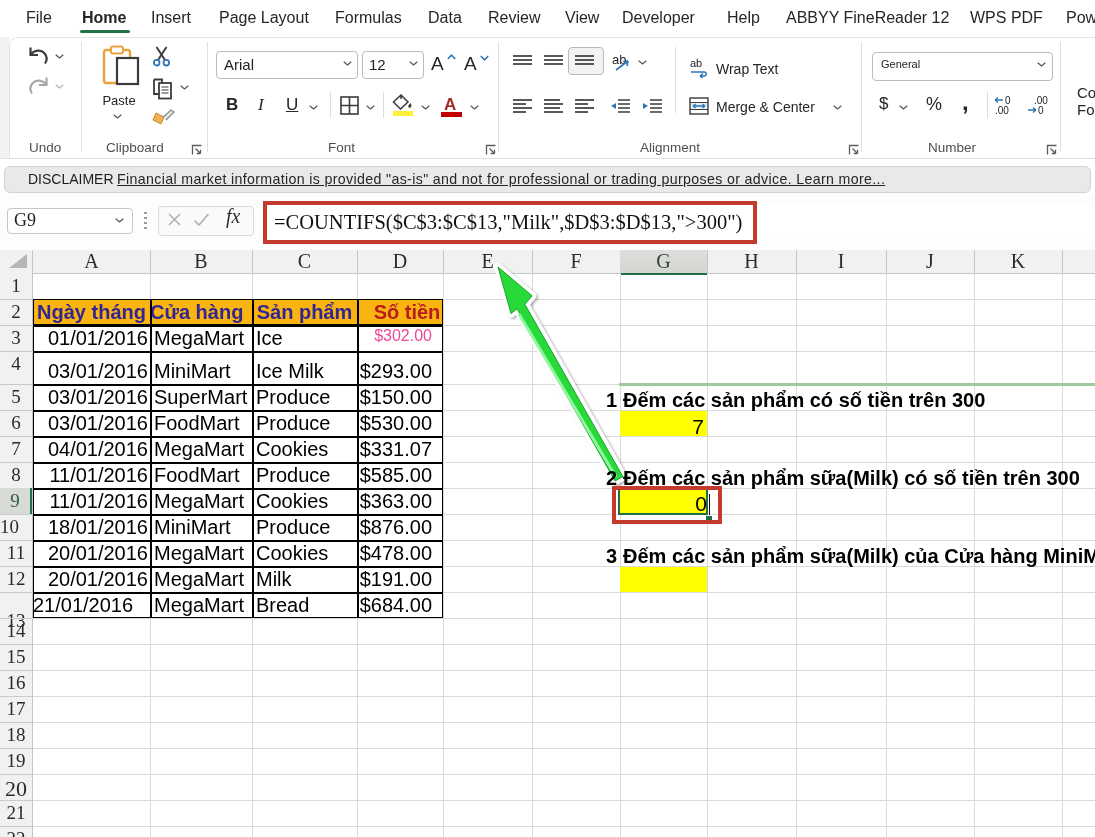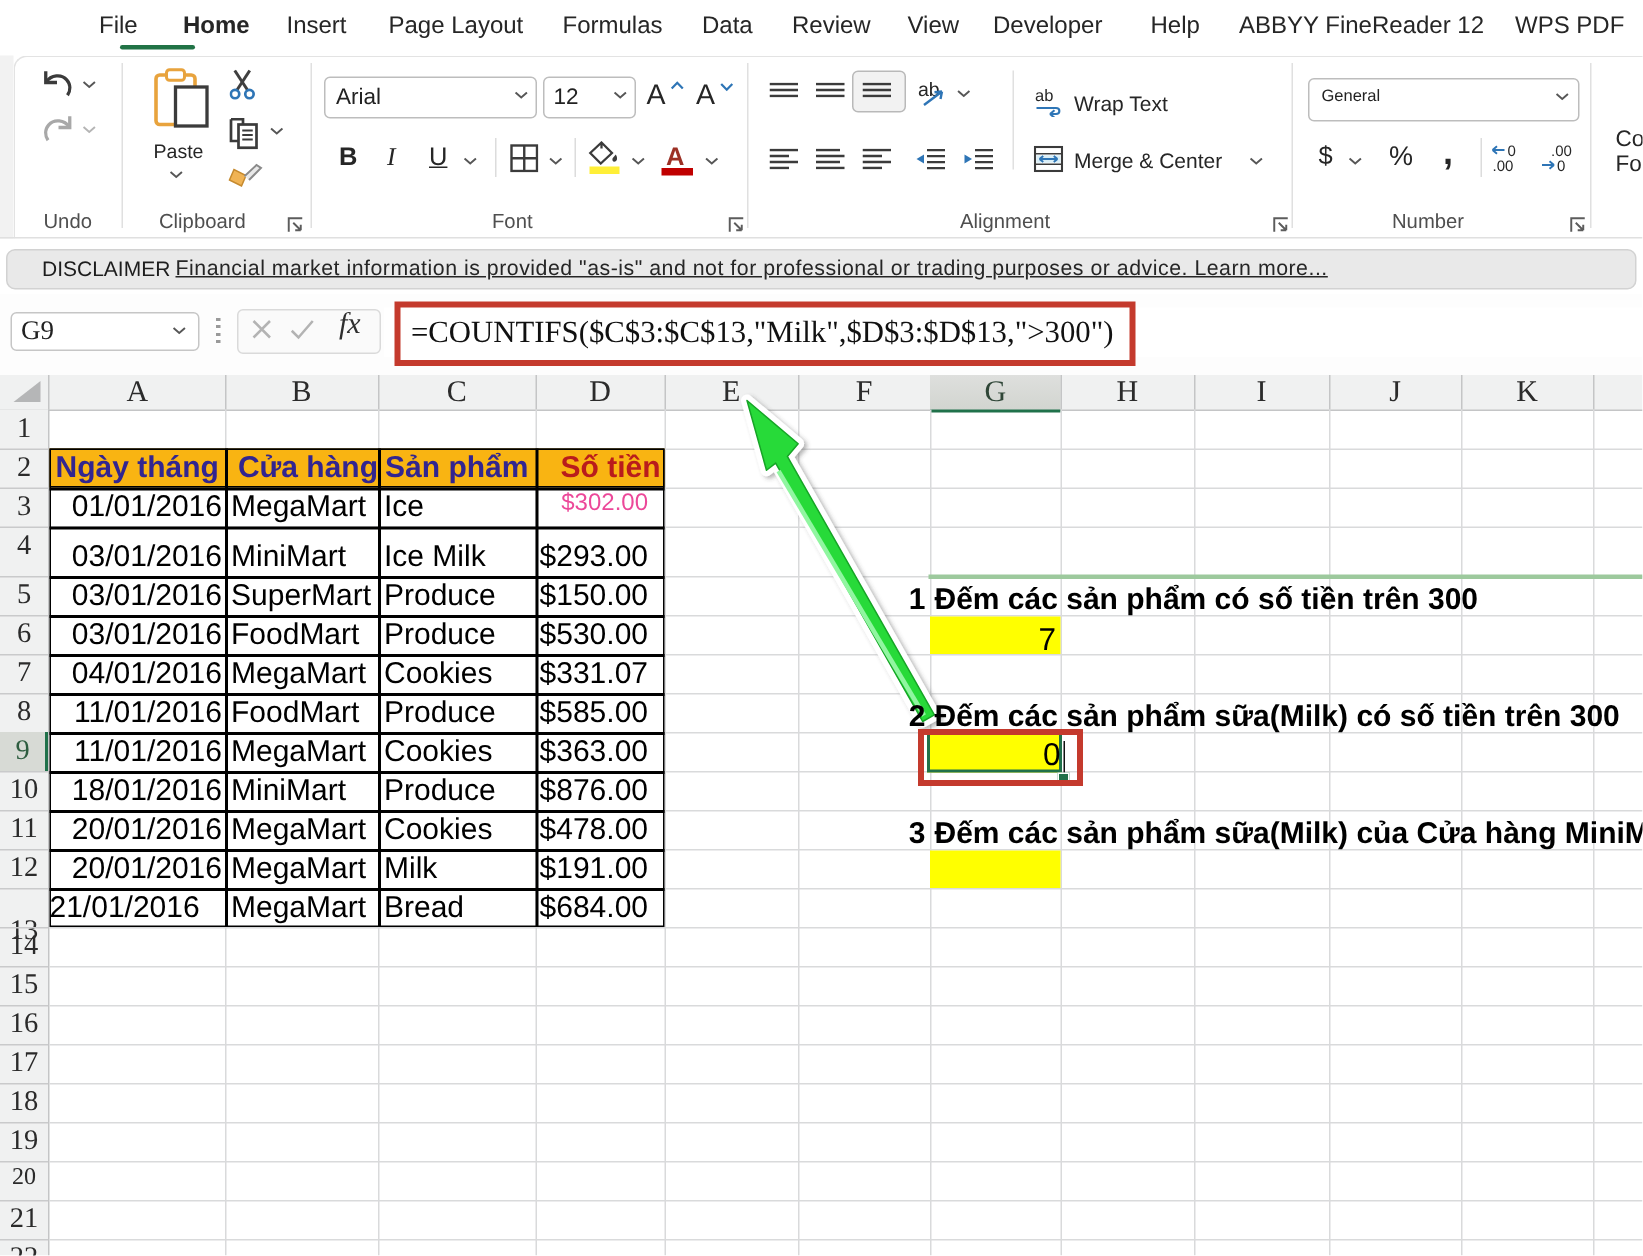--- a/index.html
+++ b/index.html
@@ -1,19 +1,19 @@
 <!DOCTYPE html>
 <html><head>
 <meta charset="utf-8">
 <style>
   html,body{margin:0;padding:0;}
   body{width:1095px;height:837px;overflow:hidden;position:relative;background:#fff;opacity:0.999;
        font-family:"Liberation Sans", sans-serif;}
   .abs{position:absolute;}
-  .mtab{position:absolute;top:9px;font-size:16px;color:#262626;white-space:nowrap;margin-left:40px;}
+  .mtab{position:absolute;top:9px;font-size:16px;color:#262626;white-space:nowrap;}
   .gsep{position:absolute;top:42px;width:1px;height:110px;background:#e0e0e0;}
   .glabel{position:absolute;top:140px;font-size:13.5px;color:#4f4f4f;white-space:nowrap;}
   .serif{font-family:"Liberation Serif",serif;}
 </style>
 </head>
 <body>
 
 <div class="abs" style="left:0;top:0;width:1095px;height:37px;background:#fff"></div>
 <div class="mtab" style="left:26px;">File</div>
 <div class="mtab" style="left:82px;font-weight:bold;">Home</div>
@@ -299,41 +299,41 @@
 <div class="abs" style="left:0;top:410px;width:32px;height:1px;background:#c9cacb"></div>
 <div class="abs serif" style="left:0;top:412px;width:32px;text-align:center;font-size:19px;color:#2b2b2b">6</div>
 <div class="abs" style="left:0;top:436px;width:32px;height:1px;background:#c9cacb"></div>
 <div class="abs serif" style="left:0;top:438px;width:32px;text-align:center;font-size:19px;color:#2b2b2b">7</div>
 <div class="abs" style="left:0;top:462px;width:32px;height:1px;background:#c9cacb"></div>
 <div class="abs serif" style="left:0;top:464px;width:32px;text-align:center;font-size:19px;color:#2b2b2b">8</div>
 <div class="abs" style="left:0;top:488px;width:32px;height:1px;background:#c9cacb"></div>
 <div class="abs" style="left:0;top:488px;width:32px;height:26px;background:#d7dad5;border-right:2.5px solid #20714a;box-sizing:border-box"></div>
 <div class="abs serif" style="left:0;top:490px;width:30px;text-align:center;font-size:19px;color:#2e5d40">9</div>
 <div class="abs" style="left:0;top:514px;width:32px;height:1px;background:#c9cacb"></div>
-<div class="abs serif" style="left:0;top:516px;width:32px;text-align:center;font-size:19px;color:#2b2b2b">10</div>
+<div class="abs serif" style="left:0;top:516px;width:32px;text-align:left;font-size:19px;color:#2b2b2b">10</div>
 <div class="abs" style="left:0;top:540px;width:32px;height:1px;background:#c9cacb"></div>
 <div class="abs serif" style="left:0;top:542px;width:32px;text-align:center;font-size:19px;color:#2b2b2b">11</div>
 <div class="abs" style="left:0;top:566px;width:32px;height:1px;background:#c9cacb"></div>
 <div class="abs serif" style="left:0;top:568px;width:32px;text-align:center;font-size:19px;color:#2b2b2b">12</div>
 <div class="abs" style="left:0;top:592px;width:32px;height:1px;background:#c9cacb"></div>
 <div class="abs serif" style="left:0;top:610px;width:32px;text-align:center;font-size:19px;color:#2b2b2b">13</div>
 <div class="abs" style="left:0;top:618px;width:32px;height:1px;background:#c9cacb"></div>
 <div class="abs serif" style="left:0;top:620px;width:32px;text-align:center;font-size:19px;color:#2b2b2b">14</div>
 <div class="abs" style="left:0;top:644px;width:32px;height:1px;background:#c9cacb"></div>
 <div class="abs serif" style="left:0;top:646px;width:32px;text-align:center;font-size:19px;color:#2b2b2b">15</div>
 <div class="abs" style="left:0;top:670px;width:32px;height:1px;background:#c9cacb"></div>
 <div class="abs serif" style="left:0;top:672px;width:32px;text-align:center;font-size:19px;color:#2b2b2b">16</div>
 <div class="abs" style="left:0;top:696px;width:32px;height:1px;background:#c9cacb"></div>
 <div class="abs serif" style="left:0;top:698px;width:32px;text-align:center;font-size:19px;color:#2b2b2b">17</div>
 <div class="abs" style="left:0;top:722px;width:32px;height:1px;background:#c9cacb"></div>
 <div class="abs serif" style="left:0;top:724px;width:32px;text-align:center;font-size:19px;color:#2b2b2b">18</div>
 <div class="abs" style="left:0;top:748px;width:32px;height:1px;background:#c9cacb"></div>
 <div class="abs serif" style="left:0;top:750px;width:32px;text-align:center;font-size:19px;color:#2b2b2b">19</div>
 <div class="abs" style="left:0;top:774px;width:32px;height:1px;background:#c9cacb"></div>
-<div class="abs serif" style="left:0;top:776px;width:32px;text-align:center;font-size:16px;color:#2b2b2b">20</div>
+<div class="abs serif" style="left:0;top:776px;width:32px;text-align:center;font-size:22px;color:#2b2b2b">20</div>
 <div class="abs" style="left:0;top:800px;width:32px;height:1px;background:#c9cacb"></div>
 <div class="abs serif" style="left:0;top:802px;width:32px;text-align:center;font-size:19px;color:#2b2b2b">21</div>
 <div class="abs" style="left:0;top:826px;width:32px;height:1px;background:#c9cacb"></div>
 <div class="abs serif" style="left:0;top:828px;width:32px;text-align:center;font-size:19px;color:#2b2b2b">22</div>
 
 <div class="abs" style="left:150px;top:273px;width:1px;height:564px;background:#d9dadb"></div>
 <div class="abs" style="left:252px;top:273px;width:1px;height:564px;background:#d9dadb"></div>
 <div class="abs" style="left:357px;top:273px;width:1px;height:564px;background:#d9dadb"></div>
 <div class="abs" style="left:443px;top:273px;width:1px;height:564px;background:#d9dadb"></div>
 <div class="abs" style="left:532px;top:273px;width:1px;height:564px;background:#d9dadb"></div>
@@ -359,21 +359,21 @@
 <div class="abs" style="left:33px;top:644px;width:1062px;height:1px;background:#d9dadb"></div>
 <div class="abs" style="left:33px;top:670px;width:1062px;height:1px;background:#d9dadb"></div>
 <div class="abs" style="left:33px;top:696px;width:1062px;height:1px;background:#d9dadb"></div>
 <div class="abs" style="left:33px;top:722px;width:1062px;height:1px;background:#d9dadb"></div>
 <div class="abs" style="left:33px;top:748px;width:1062px;height:1px;background:#d9dadb"></div>
 <div class="abs" style="left:33px;top:774px;width:1062px;height:1px;background:#d9dadb"></div>
 <div class="abs" style="left:33px;top:800px;width:1062px;height:1px;background:#d9dadb"></div>
 <div class="abs" style="left:33px;top:826px;width:1062px;height:1px;background:#d9dadb"></div>
 <div class="abs" style="left:33px;top:299px;width:410px;height:26px;background:#f9b412;border:1.6px solid #000;box-sizing:border-box"></div>
 <div class="abs" style="left:33px;top:301px;width:117px;text-align:center;font-size:20px;font-weight:bold;color:#322590">Ngày tháng</div>
-<div class="abs" style="left:150px;top:301px;width:102px;text-align:right;font-size:20px;font-weight:bold;color:#322590">Cửa hàng</div>
+<div class="abs" style="left:150px;top:301px;width:102px;text-align:left;font-size:20px;font-weight:bold;color:#322590">Cửa hàng</div>
 <div class="abs" style="left:252px;top:301px;width:105px;text-align:center;font-size:20px;font-weight:bold;color:#322590">Sản phẩm</div>
 <div class="abs" style="left:357px;top:301px;width:100px;text-align:center;font-size:20px;font-weight:bold;color:#b91c1c">Số tiền</div>
 <div class="abs" style="left:150px;top:299px;width:1.6px;height:319px;background:#000"></div>
 <div class="abs" style="left:252px;top:299px;width:1.6px;height:319px;background:#000"></div>
 <div class="abs" style="left:357px;top:299px;width:1.6px;height:319px;background:#000"></div>
 <div class="abs" style="left:33px;top:299px;width:410px;height:319px;border:1.6px solid #000;box-sizing:border-box"></div>
 <div class="abs" style="left:33px;top:325px;width:410px;height:1.6px;background:#000"></div>
 <div class="abs" style="left:33px;top:351px;width:410px;height:1.6px;background:#000"></div>
 <div class="abs" style="left:33px;top:384px;width:410px;height:1.6px;background:#000"></div>
 <div class="abs" style="left:33px;top:410px;width:410px;height:1.6px;background:#000"></div>

